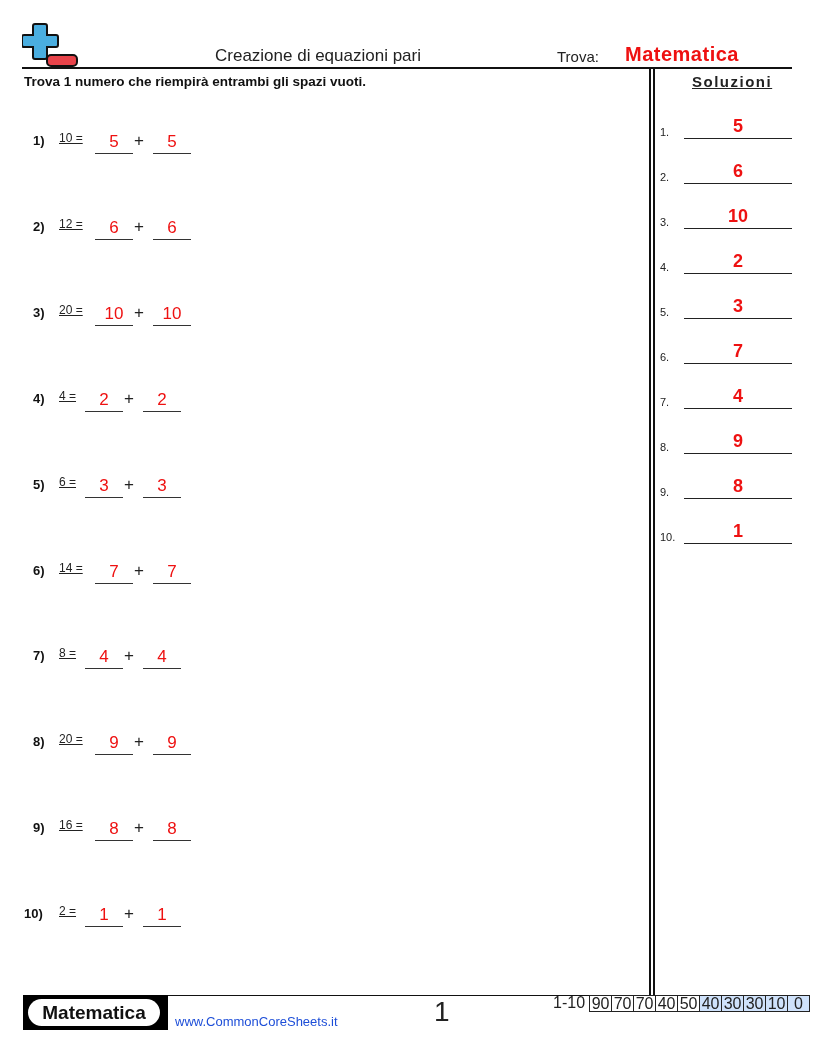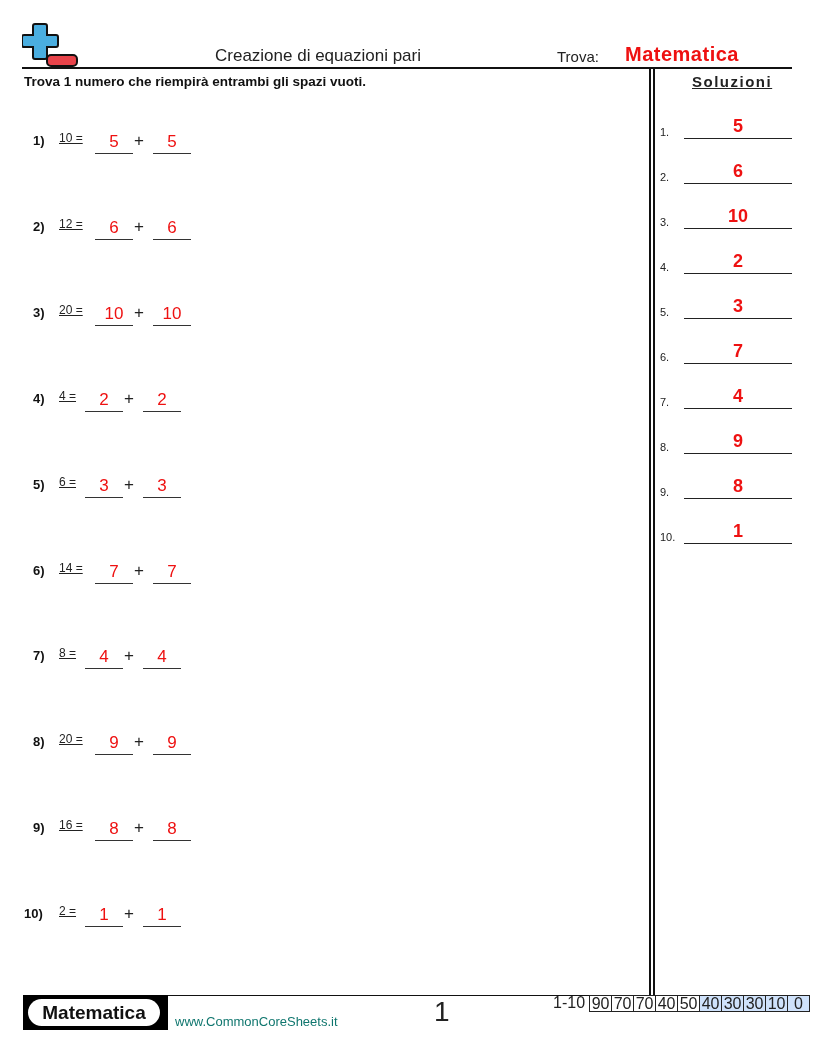--- a/index.html
+++ b/index.html
@@ -36,21 +36,21 @@
   .ans-num { position: absolute; left: 0; top: 8px; font-size: 11px; color: #222; }
   .ans-line { position: absolute; left: 24px; top: 20px; width: 108px; border-bottom: 1.3px solid #222; }
   .ans-val { position: absolute; left: 24px; width: 108px; top: -2px; text-align: center;
              font-size: 18px; font-weight: bold; color: #ee1111; }
 
   
   .footer-rule { left: 168px; top: 995px; width: 624px; height: 1px; background: #111; }
   .brand-box { left: 23px; top: 995px; width: 145px; height: 35px; background: #000; }
   .brand-pill { left: 28px; top: 999px; width: 132px; height: 27px; background: #fff; border-radius: 14px;
                 font-size: 19px; font-weight: bold; text-align: center; line-height: 27px; color: #111; }
-  .site { left: 175px; top: 1014px; font-size: 13px; color: #0f766e; }
+  .site { left: 175px; top: 1014px; font-size: 13px; color: #1d4ed8; }
   .page-num { left: 434px; top: 996px; font-size: 28px; color: #222; }
   .score { left: 553px; top: 995px; height: 16px; display: flex; font-size: 16px; }
   .score .lbl { padding: 0 4px 0 0; line-height: 16px; color: #222; }
   .score .cell { border: 1px solid #222; border-right: none; width: 21px; height: 15px; line-height: 15px;
                  text-align: center; color: #222; }
   .score .cell:last-child { border-right: 1px solid #222; }
   .score .cell.low { background: #cfe2fb; }
 </style>
 </head>
 <body>

